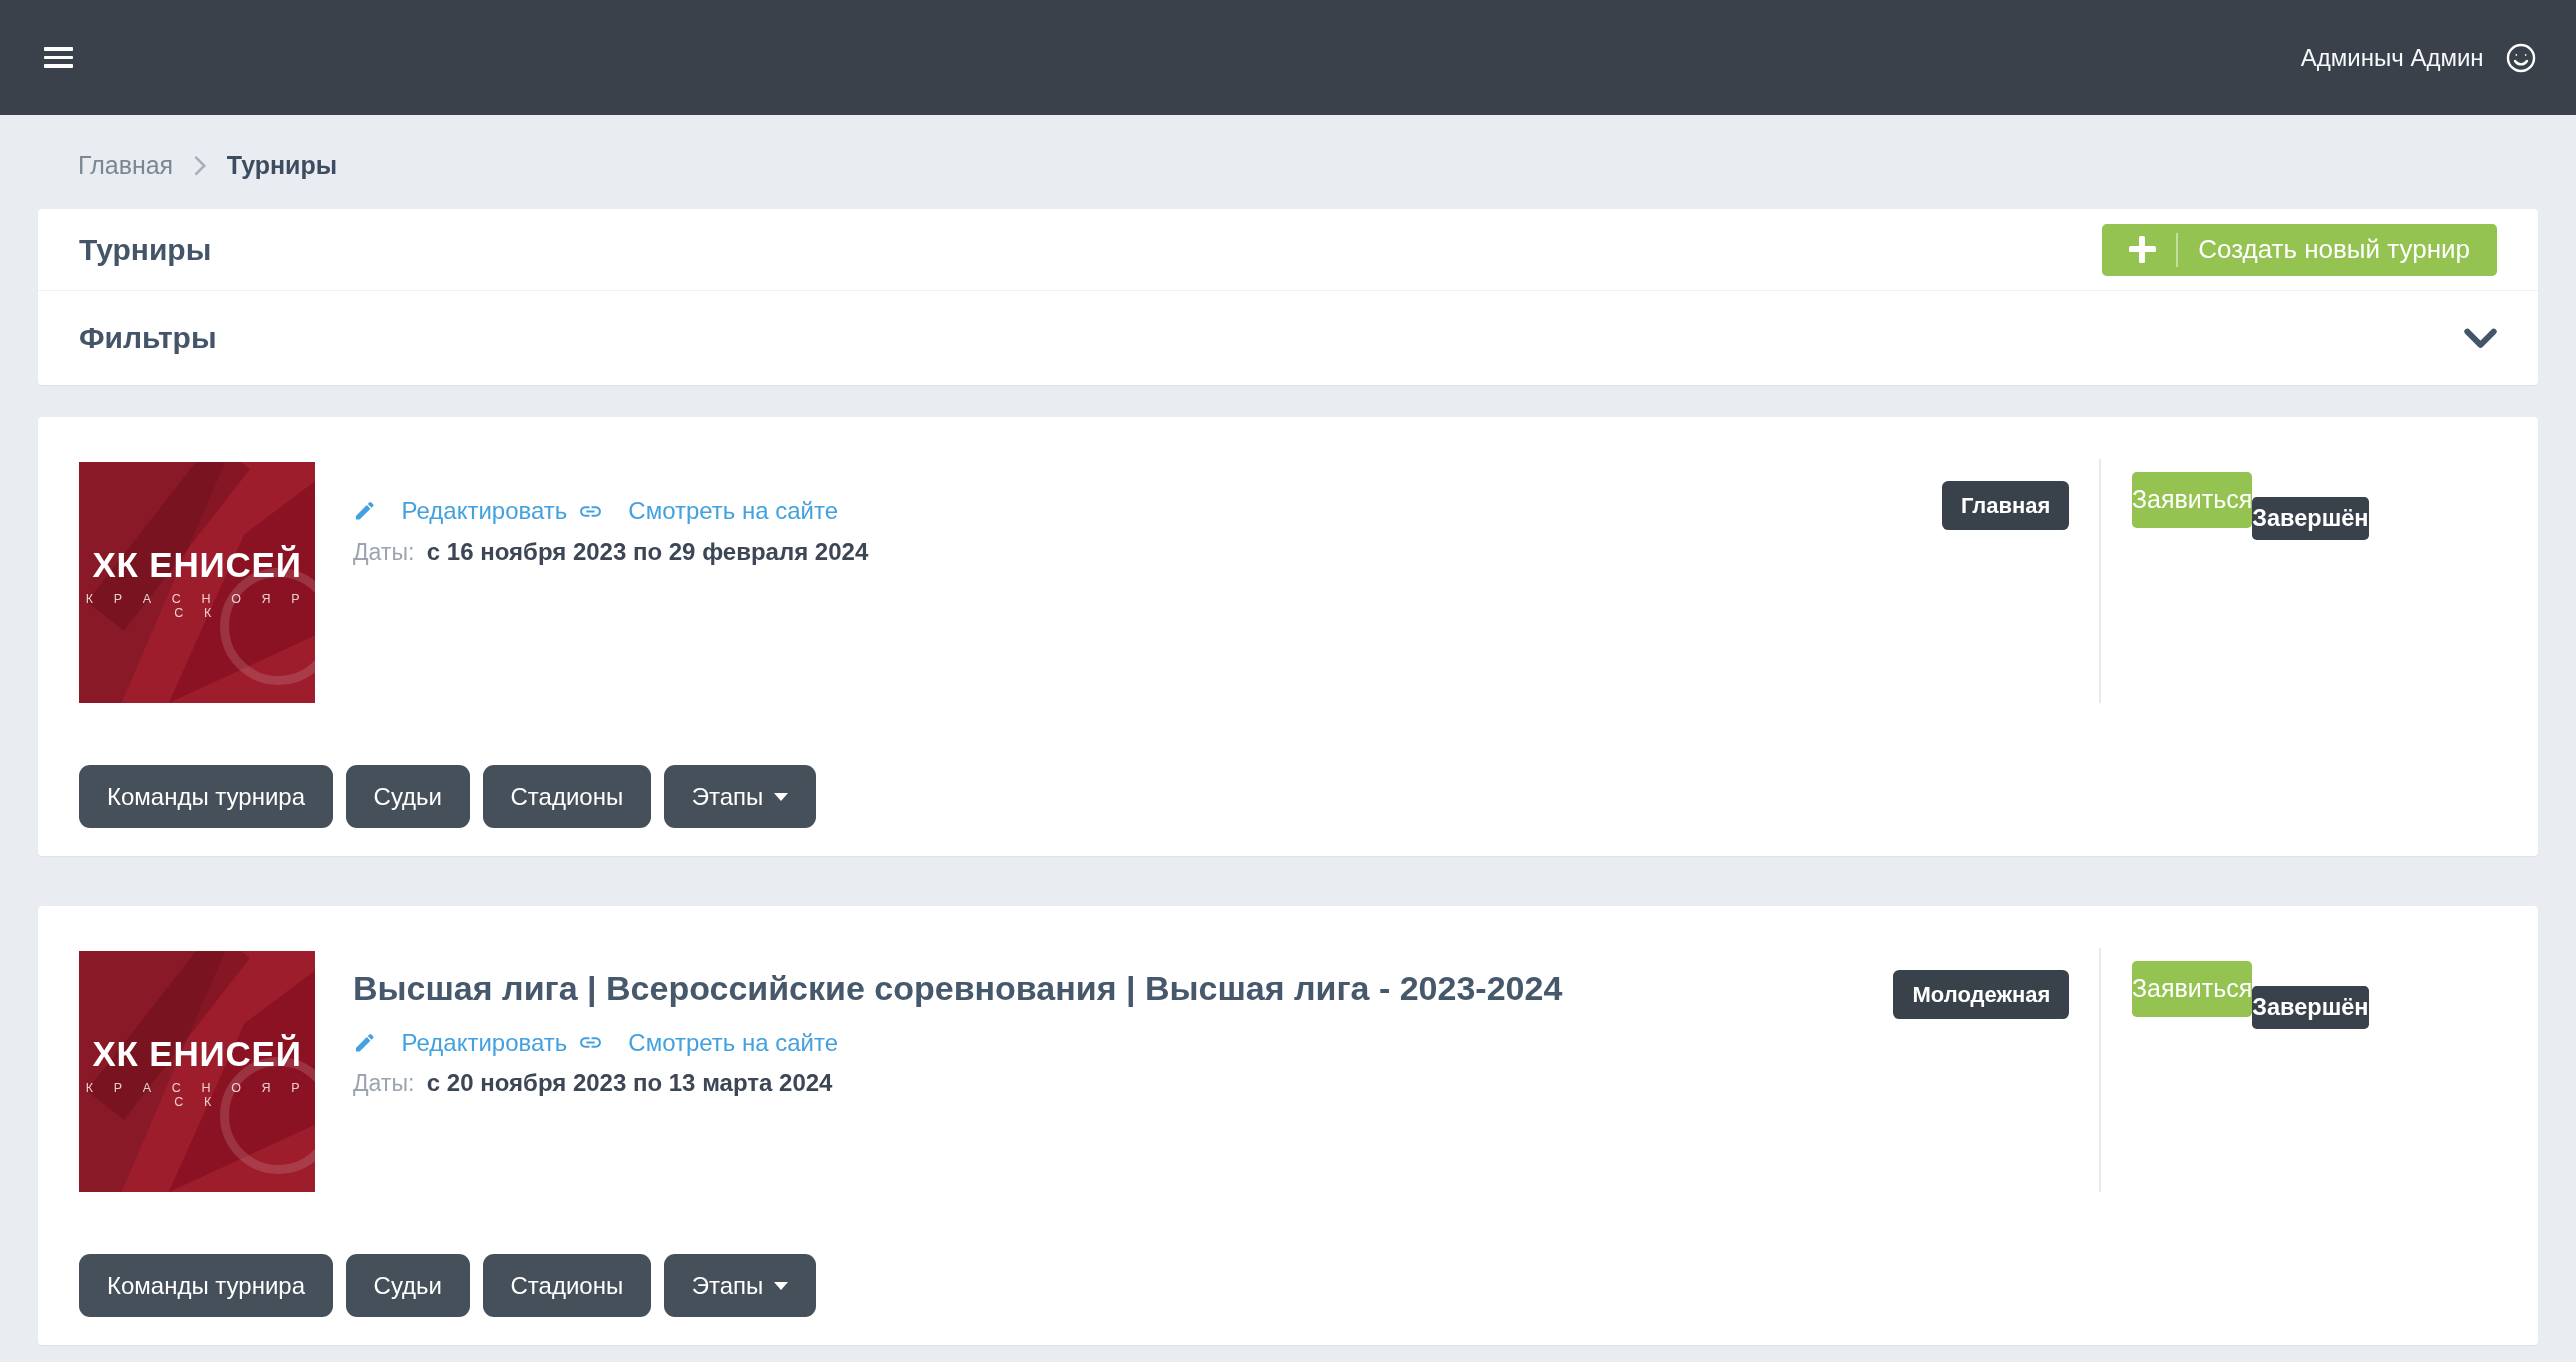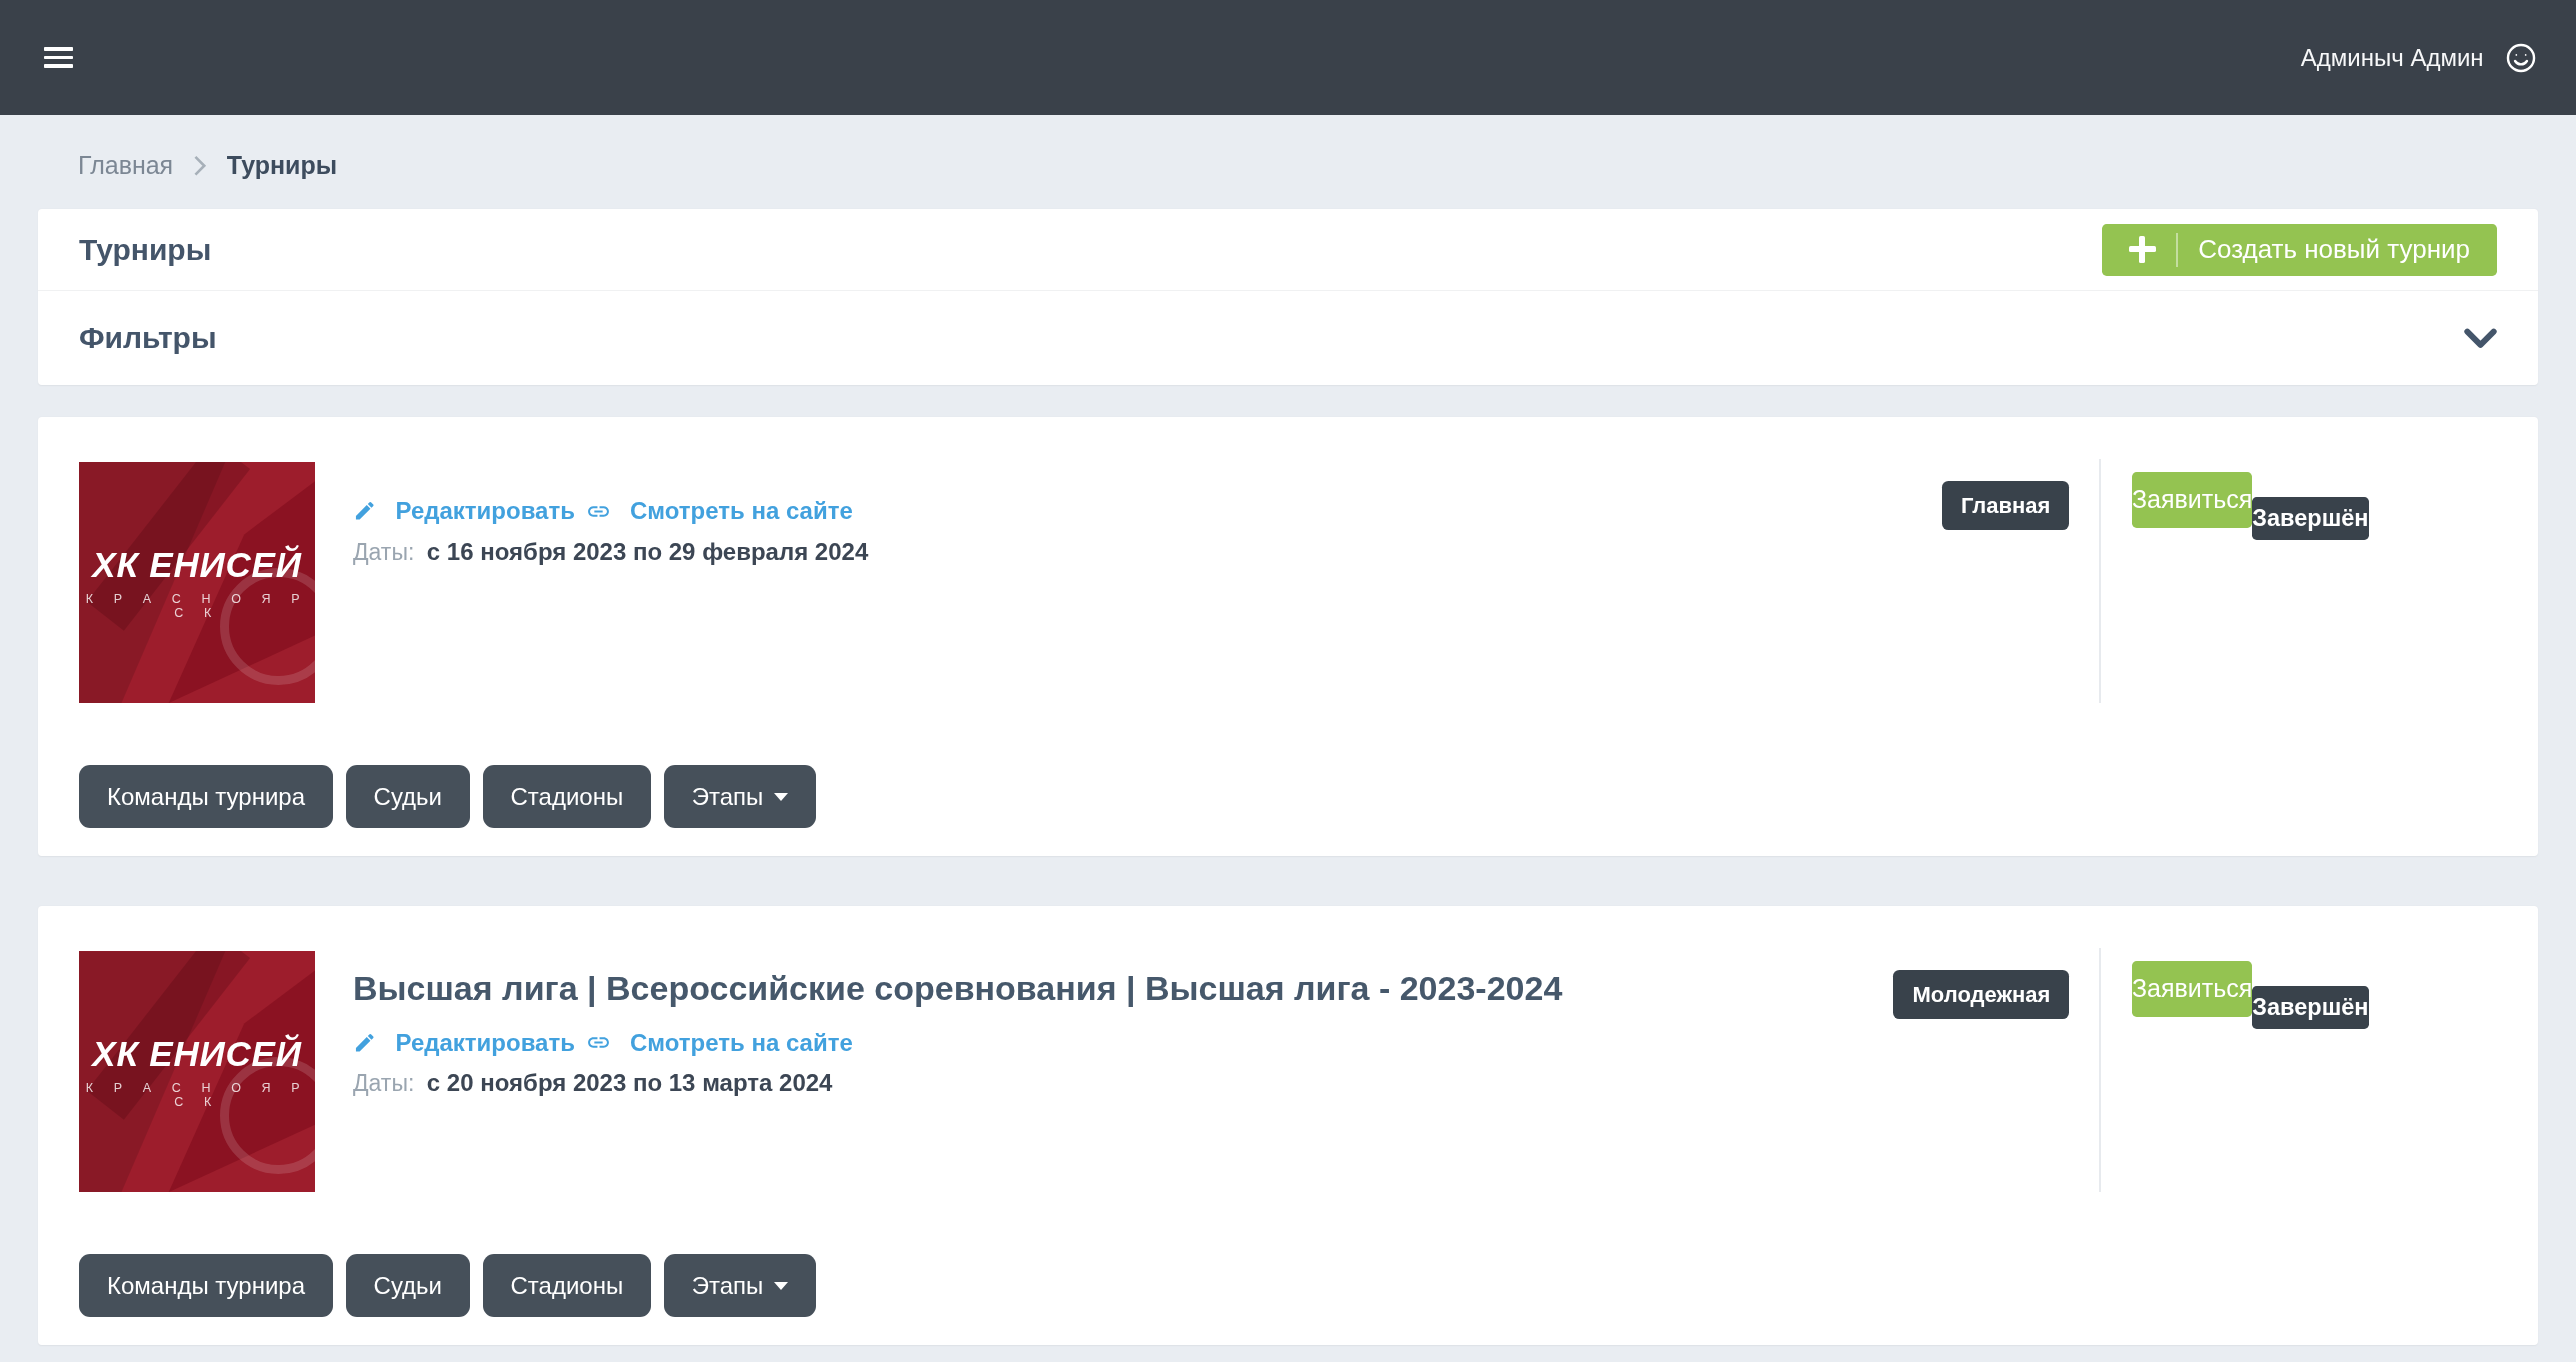--- a/index.html
+++ b/index.html
@@ -43,27 +43,27 @@
   .card { margin-top:32px; padding-bottom:28px; }
   .card + .card { margin-top:50px; }
   .card-main { display:flex; align-items:flex-start; padding:42px 41px 0 41px; }
 
   .club-logo { width:236px; height:241px; background:#9d1d2c; position:relative; overflow:hidden; flex:none; margin-top:3.1px; }
   .club-logo .shape1 { position:absolute; inset:0; background:rgba(0,0,0,0.12); clip-path:polygon(0 0, 62% 0, 18% 100%, 0 100%); }
   .club-logo .shape2 { position:absolute; inset:0; background:rgba(110,0,18,0.38); clip-path:polygon(100% 8%, 100% 72%, 38% 100%, 70% 30%); }
   .club-logo .shape3 { position:absolute; left:28%; top:-12%; width:20%; height:85%; background:rgba(60,0,10,0.22); transform:rotate(38deg); }
   .club-logo .emblem { position:absolute; right:-22px; top:44%; width:117px; height:117px; border:9.4px solid rgba(255,255,255,0.14); border-radius:50%; }
   .club-logo .logo-text { position:absolute; left:0; right:0; top:50%; transform:translateY(-50%); text-align:center; color:#fff; }
-  .club-name { font-size:35px; font-weight:900; font-style:italic; letter-spacing:0.8px; }
+  .club-name { font-size:35px; font-weight:900; letter-spacing:0.8px; }
   .club-city { font-size:12.5px; letter-spacing:8.6px; margin-top:7.8px; opacity:0.8; }
 
   .card-info { flex:1; padding:19px 0 0 38px; min-width:0; }
   .t-title { color:#46586b; font-size:34px; font-weight:bold; line-height:1.25; white-space:nowrap; }
   .links-row { display:flex; align-items:center; gap:11px; margin-top:19px; }
-  .t-link { display:flex; align-items:center; gap:19px; color:#42a1de; font-size:24px; text-decoration:none; cursor:pointer;font-weight:bold; }
+  .t-link { display:flex; align-items:center; gap:25px; color:#42a1de; font-size:24px; text-decoration:none; cursor:pointer; }
   .t-link svg { display:block; }
   .dates-row { margin-top:12.5px; font-size:23.5px; display:flex; align-items:baseline; gap:12.5px; }
   .dates-label { color:#9aa5b0; font-size:23px; }
   .dates-value { color:#3c4654; font-size:24px; font-weight:bold; }
 
   .badge-col { flex:none; margin:22px 30px 0 23.5px; }
   .t-badge { display:inline-block; background:#39424b; color:#fff; font-size:22px; font-weight:bold; padding:11.7px 19px; border-radius:6.3px; white-space:nowrap; }
 
   .v-divider { width:1.6px; background:#e7eaee; align-self:stretch; flex:none; }
 

